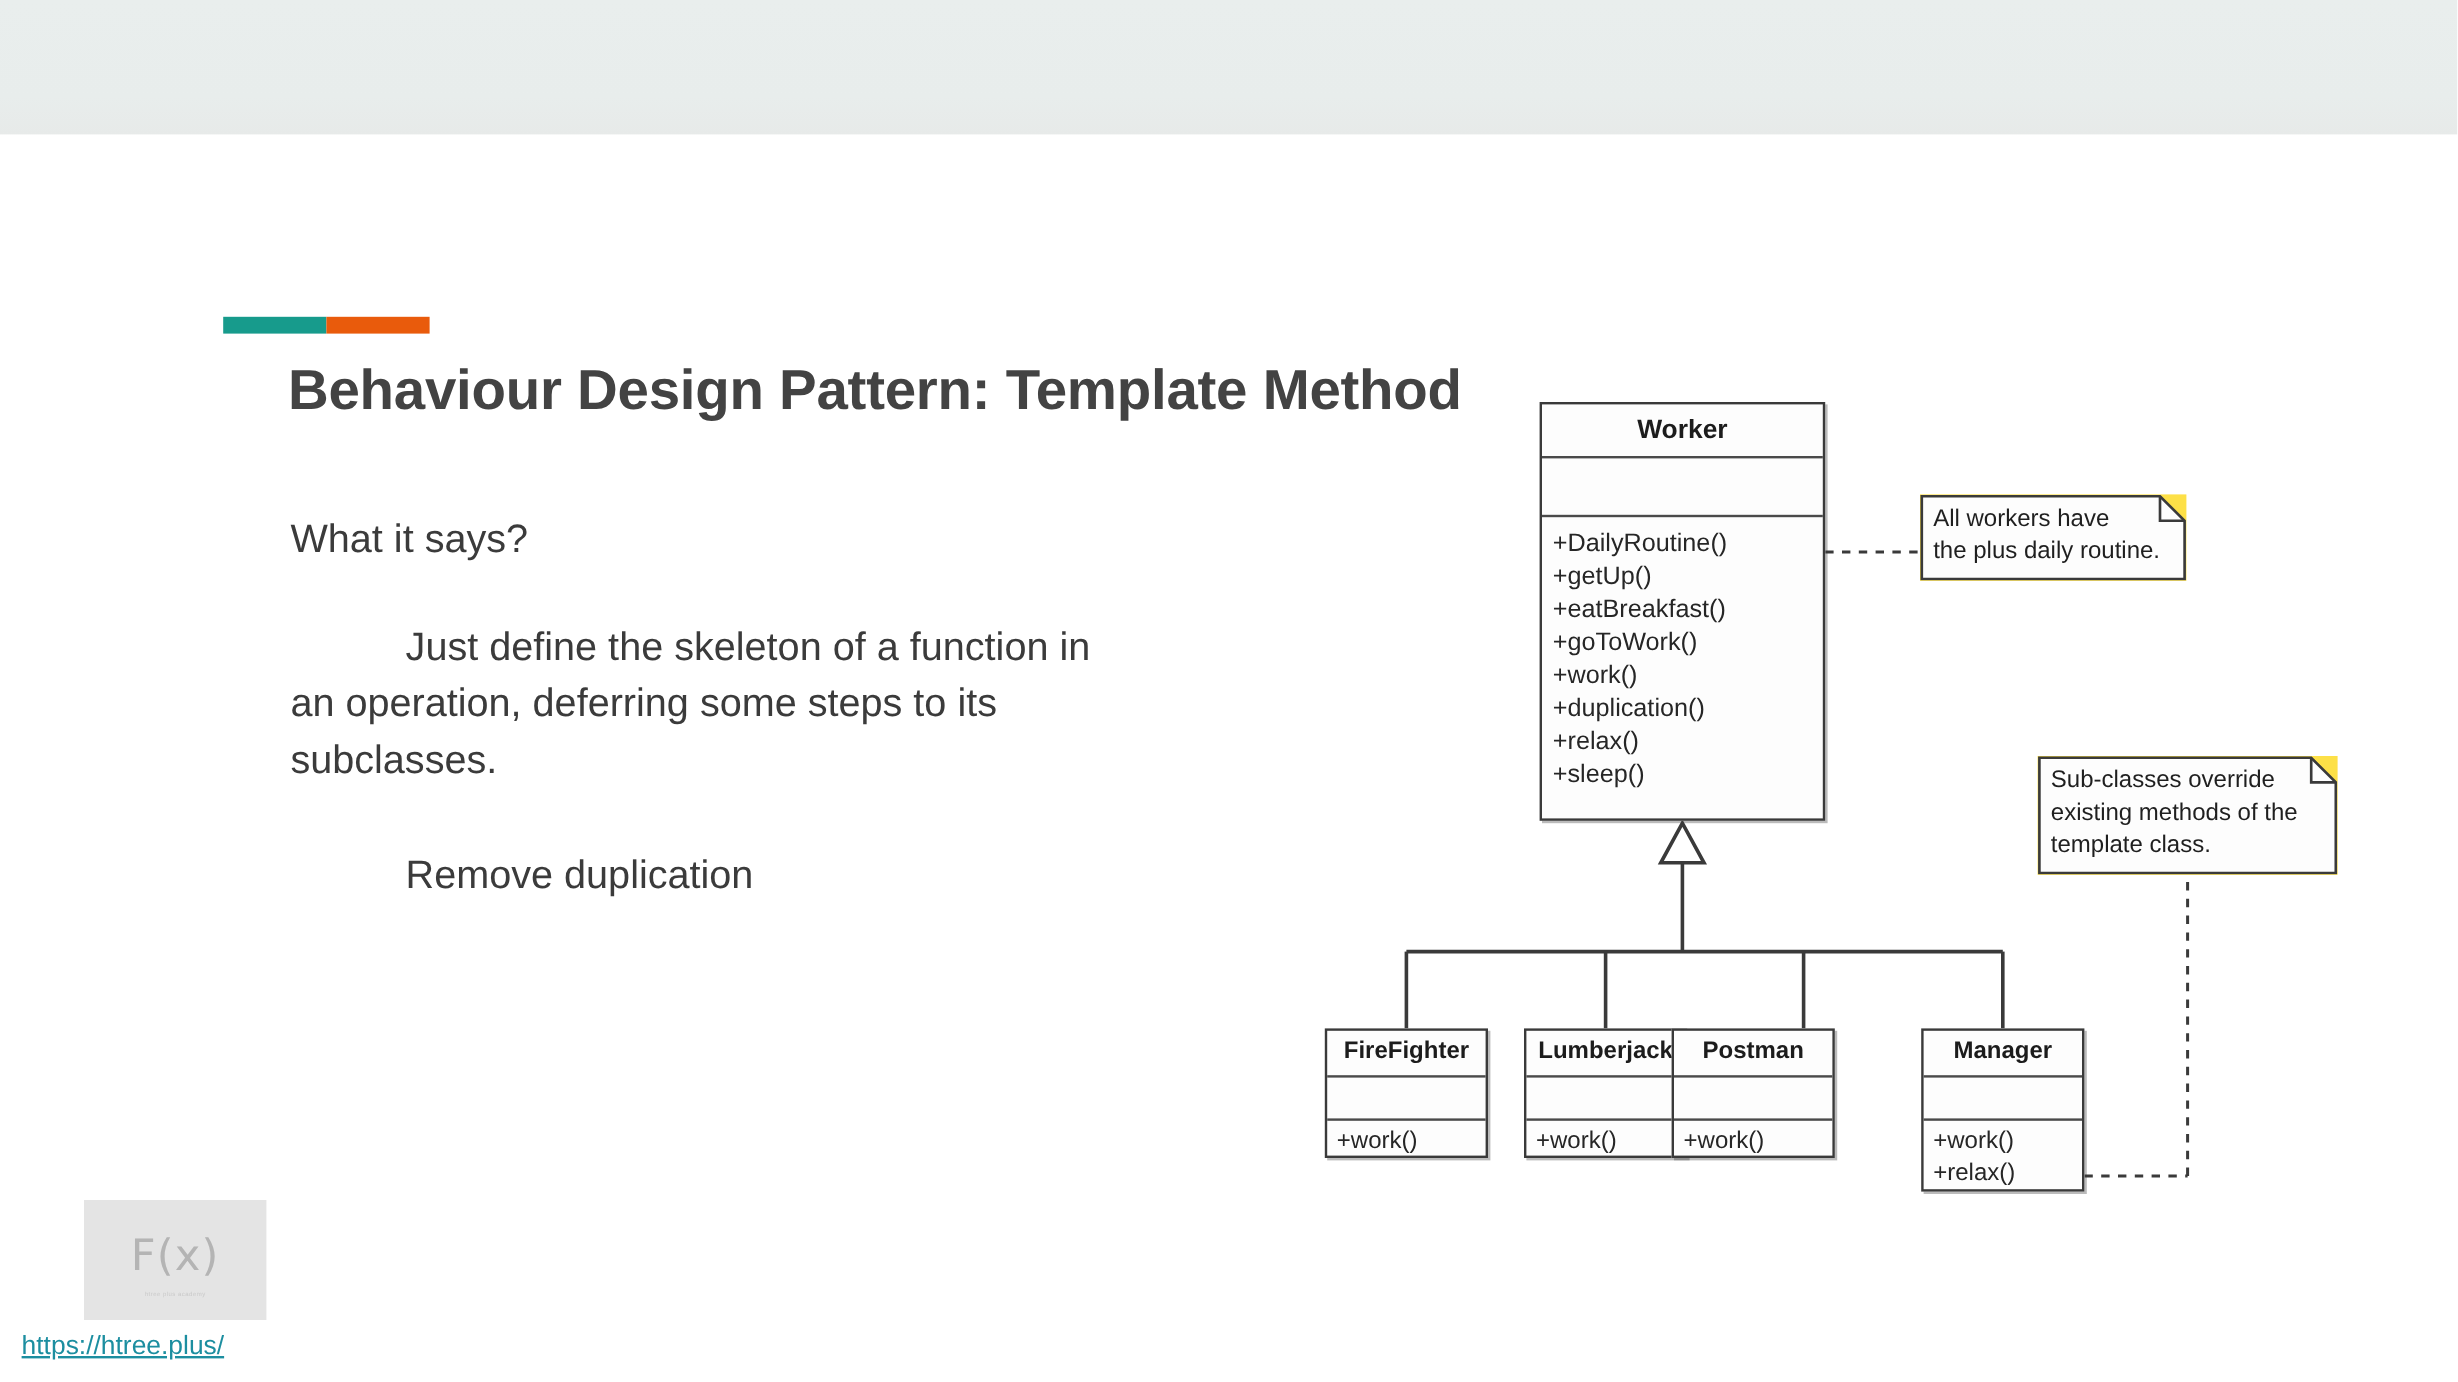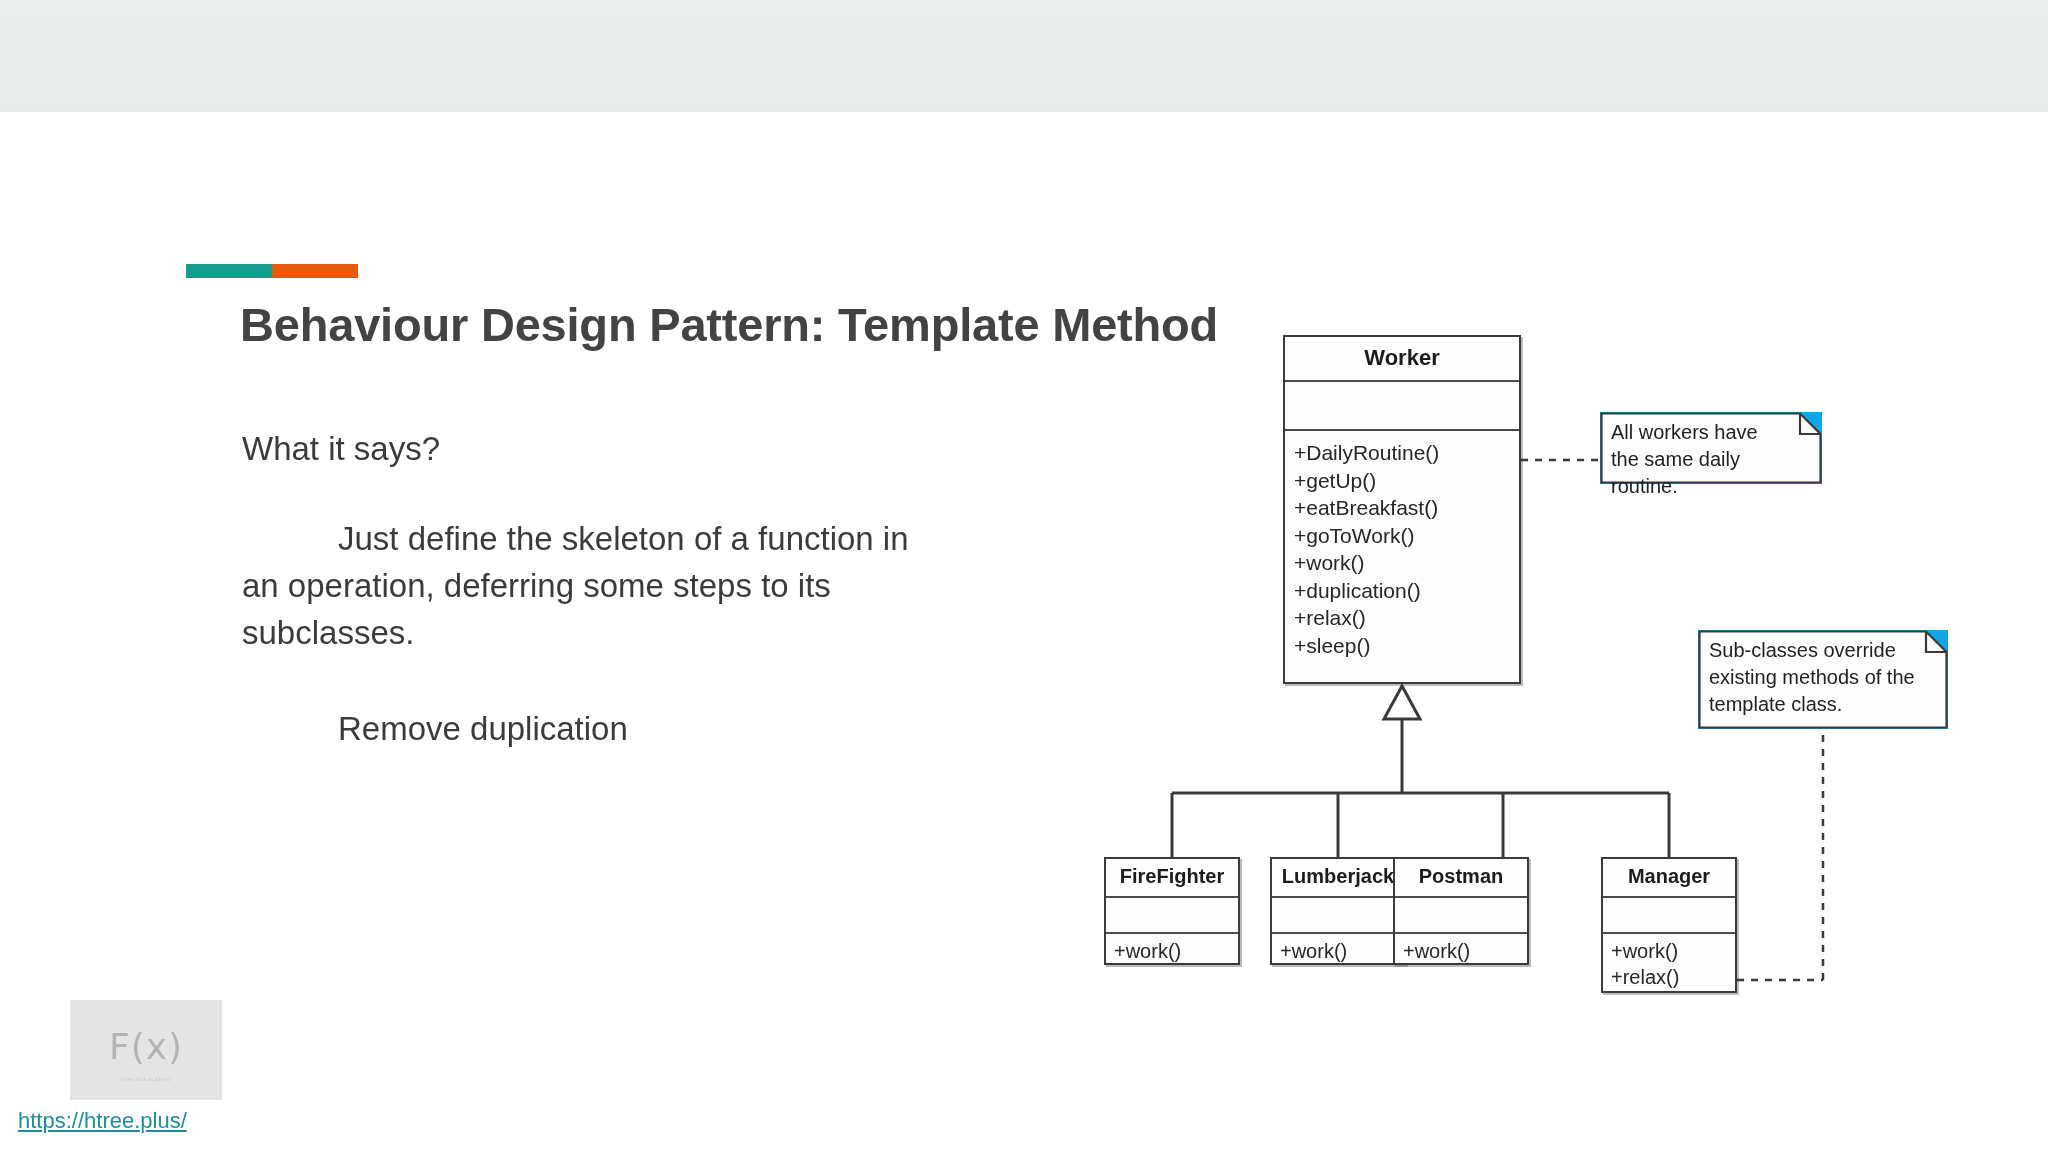--- a/index.html
+++ b/index.html
@@ -146,21 +146,21 @@
   .box-sub .attrs { height: 34px; }
   .box-sub .ops { font-size: 20px; line-height: 26px; padding: 4px 8px; }
   #box-firefighter { left: 1104px; }
   #box-lumberjack  { left: 1270px; }
   #box-postman     { left: 1393px; }
   #box-manager     { left: 1601px; height: 136px; }
 
   
   .uml-note {
     position: absolute;
-    background: #0ea5e9;
+    background: #fde047;
     font-size: 20px;
     line-height: 27px;
     color: #1f1f1f;
     padding: 7px 10px 8px 11px;
     box-sizing: border-box;
   }
   .uml-note .note-body { position: relative; z-index: 2; }
   .uml-note .note-frame {
     position: absolute;
     left: 0; top: 0; right: 0; bottom: 0;
@@ -269,21 +269,21 @@
       </div>
     </div>
 
     <div class="uml-note" id="note-routine">
       <svg class="note-frame" viewBox="0 0 222 72" preserveAspectRatio="none" xmlns="http://www.w3.org/2000/svg">
         <path d="M1.5,1.5 H200 L220.5,22 V70.5 H1.5 Z" fill="#fdfdfd" stroke="#3a3a3a" stroke-width="2.2"></path>
         <path d="M200,1.5 V22 H220.5" fill="none" stroke="#3a3a3a" stroke-width="2.2"></path>
       </svg>
       <div class="note-body">
         <div>All workers have</div>
-        <div>the same daily routine.</div>
+        <div>the plus daily routine.</div>
       </div>
     </div>
 
     <div class="uml-note" id="note-override">
       <svg class="note-frame" viewBox="0 0 250 99" preserveAspectRatio="none" xmlns="http://www.w3.org/2000/svg">
         <path d="M1.5,1.5 H228 L248.5,22 V97.5 H1.5 Z" fill="#fdfdfd" stroke="#3a3a3a" stroke-width="2.2"></path>
         <path d="M228,1.5 V22 H248.5" fill="none" stroke="#3a3a3a" stroke-width="2.2"></path>
       </svg>
       <div class="note-body">
         <div>Sub-classes override</div>

